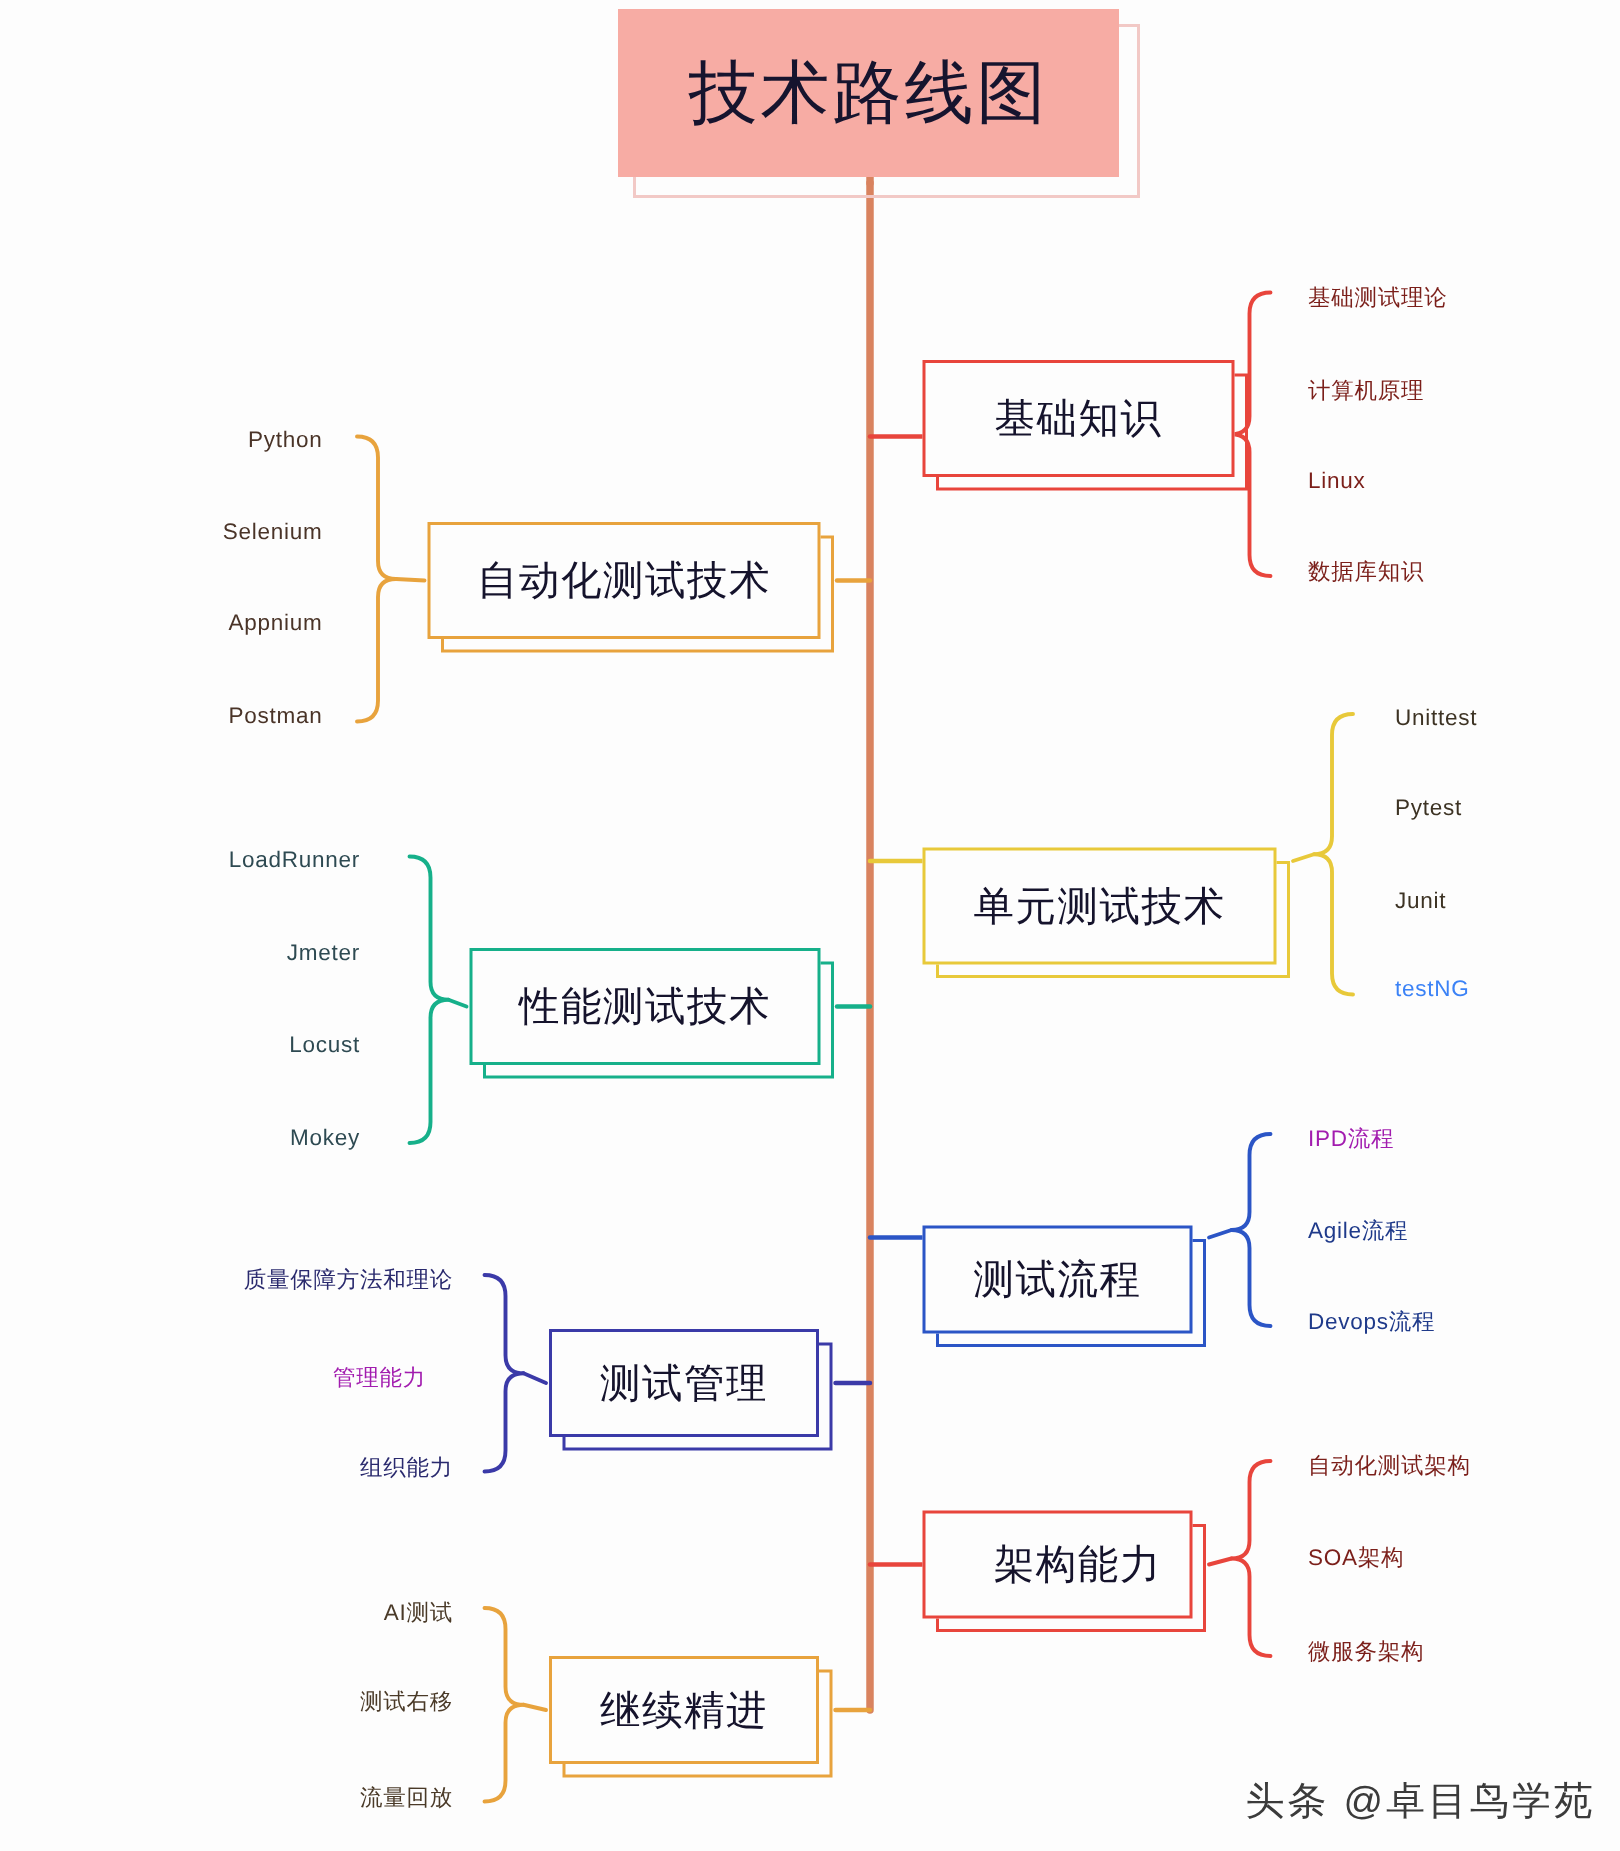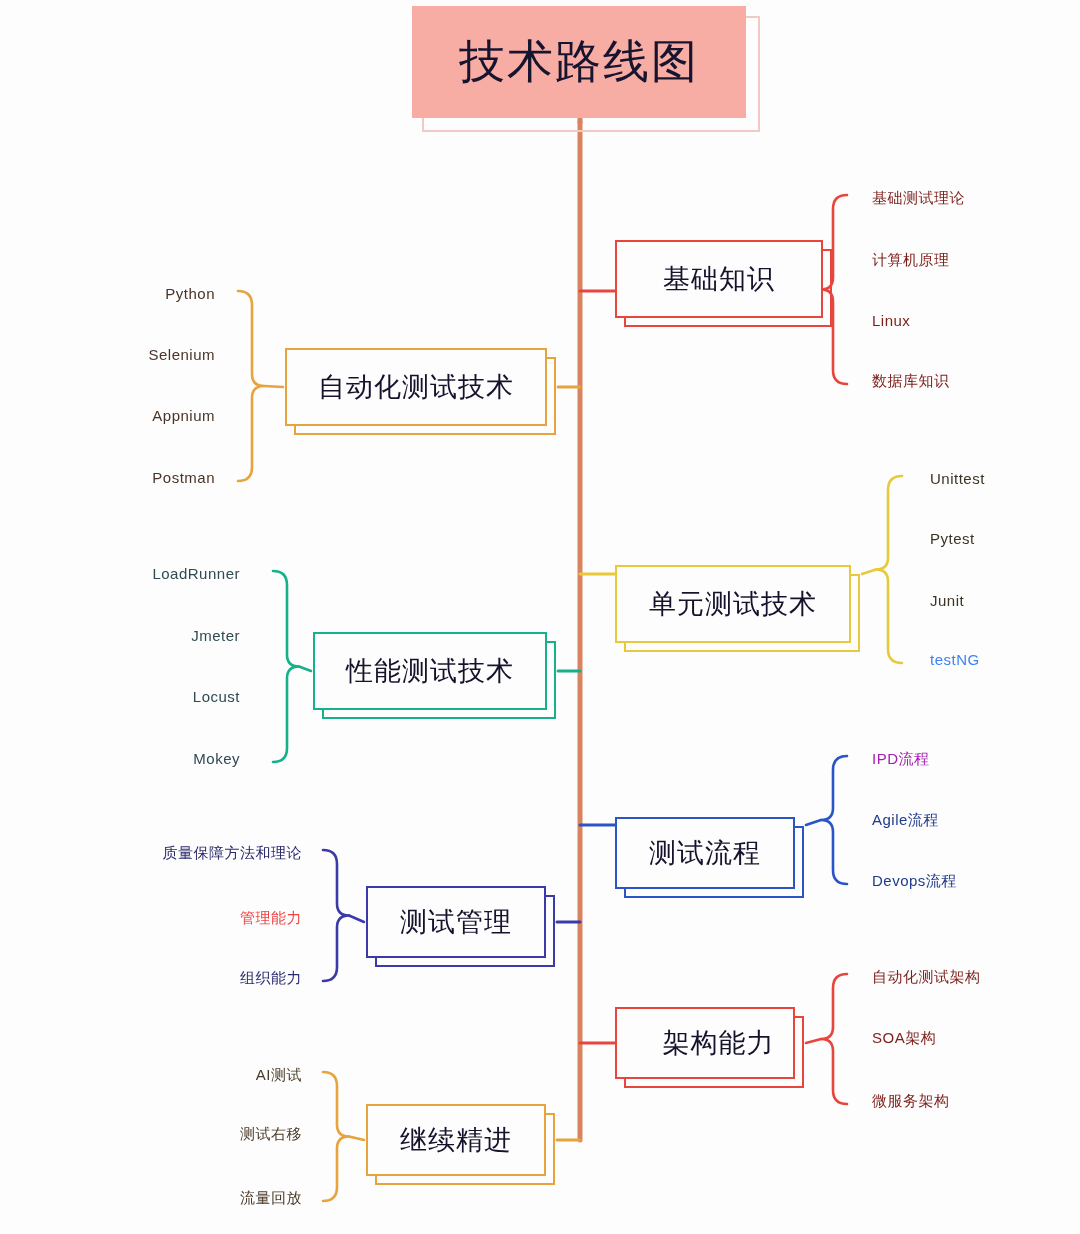--- a/index.html
+++ b/index.html
@@ -139,21 +139,21 @@
       <div class="leaf r" style="top: 530px; left: 930px; color: rgb(61, 51, 36);">Pytest</div>
       <div class="leaf r" style="top: 592px; left: 930px; color: rgb(61, 51, 36);">Junit</div>
       <div class="leaf r" style="top: 651px; left: 930px; color: #3b82f6;">testNG</div>
       <div class="node" style="left: 366px; top: 886px; width: 180px; height: 72px;">
         <div class="shadow" style="border-color: rgb(59, 58, 168);"></div>
         <div class="box" style="border-color: rgb(59, 58, 168);">
           <span class="label">测试管理</span>
         </div>
       </div>
       <div class="leaf l" style="top: 844px; left: 302px; color: rgb(42, 42, 110);">质量保障方法和理论</div>
-      <div class="leaf l" style="top: 909px; left: 302px; color: #ef4444;">管理能力</div>
+      <div class="leaf l" style="top: 909px; left: 284px; color: #a21caf;">管理能力</div>
       <div class="leaf l" style="top: 969px; left: 302px; color: rgb(42, 42, 110);">组织能力</div>
       <div class="node" style="left: 615px; top: 789px; width: 180px; height: 72px; margin-top: 28px;">
         <div class="shadow" style="border-color: rgb(43, 85, 198);"></div>
         <div class="box" style="border-color: rgb(43, 85, 198);">
           <span class="label">测试流程</span>
         </div>
       </div>
       <div class="leaf r" style="top: 750px; left: 872px; color: #a21caf;">IPD流程</div>
       <div class="leaf r" style="top: 811px; left: 872px; color: rgb(31, 58, 138);">Agile流程</div>
       <div class="leaf r" style="top: 872px; left: 872px; color: rgb(31, 58, 138);">Devops流程</div>
@@ -170,13 +170,14 @@
         <div class="shadow" style="border-color: rgb(232, 69, 60);"></div>
         <div class="box" style="border-color: rgb(232, 69, 60); padding-left: 27px;">
           <span class="label">架构能力</span>
         </div>
       </div>
       <div class="leaf r" style="top: 968px; left: 872px; color: rgb(123, 31, 26);">自动化测试架构</div>
       <div class="leaf r" style="top: 1029px; left: 872px; color: rgb(123, 31, 26);">SOA架构</div>
       <div class="leaf r" style="top: 1092px; left: 872px; color: rgb(123, 31, 26);">微服务架构</div>
     </div>
 
+  <div class="watermark">头条 @卓目鸟学苑</div>
 </div>
 
 </body></html>

